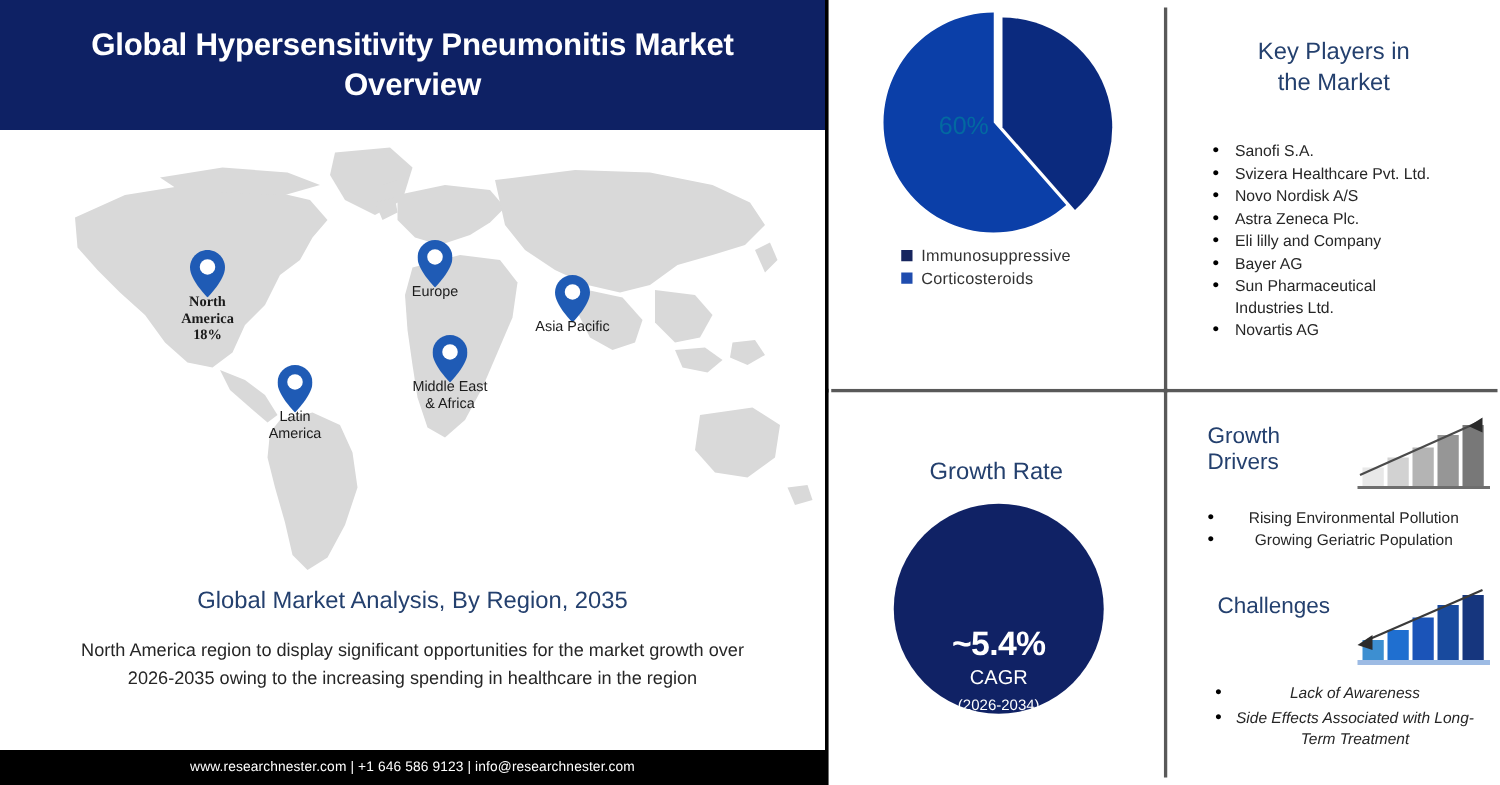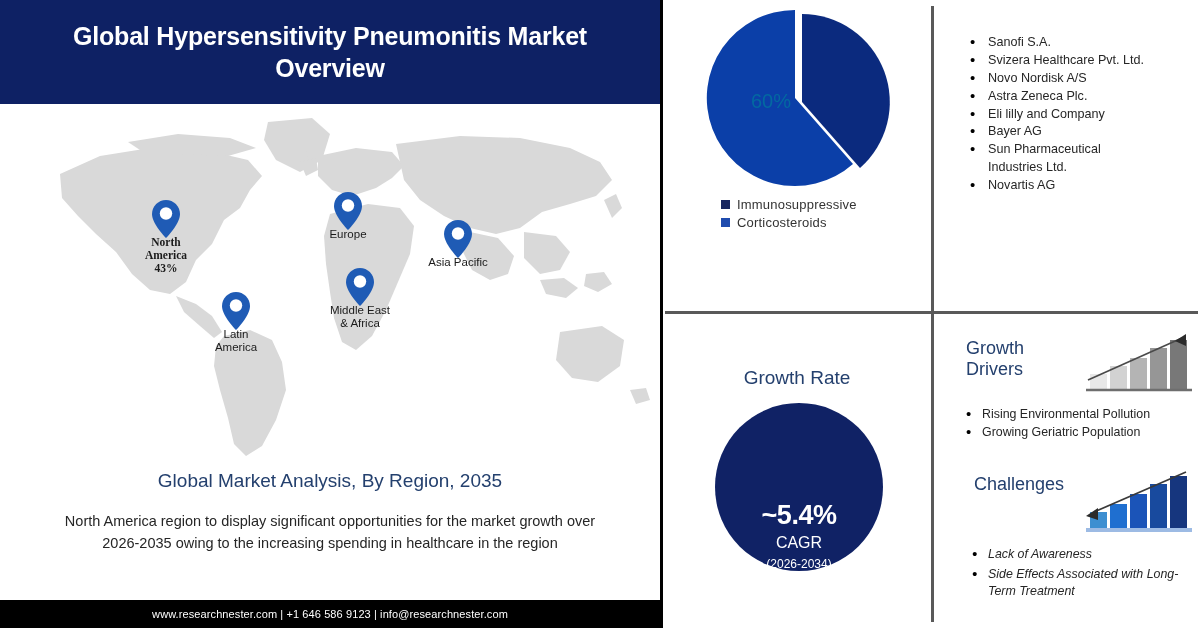--- a/index.html
+++ b/index.html
@@ -167,21 +167,21 @@
   .gc-cagr { font-size: 16px; margin-top: 3px; }
   .gc-years { font-size: 12px; margin-top: 5px; }
 
   
   .dc-head {
     position: absolute;
     color: #24406E;
     font-size: 18px;
     line-height: 1.18;
   }
-  .dc-list { position: absolute; list-style: none; }
+  .dc-list { position: absolute; list-style: none; text-align: center; }
   .dc-list li {
     position: relative;
     font-size: 12.4px;
     color: #262626;
     line-height: 1.42;
     padding-left: 18px;
   }
   .dc-list li::before {
     content: "\2022";
     position: absolute; left: 2px; top: -3px;
@@ -235,21 +235,21 @@
       </svg>
 
       <div class="pin" style="left:152px; top:96px;font-family:Liberation Serif, serif;">
         <svg width="28" height="38" viewBox="0 0 28 38">
           <path d="M14,0 C6.3,0 0,6.3 0,14 C0,24 14,38 14,38 C14,38 28,24 28,14 C28,6.3 21.7,0 14,0 Z" fill="#1F5BB5"></path>
           <circle cx="14" cy="13.5" r="6.2" fill="#ffffff"></circle>
         </svg>
         <div class="pin-label bold">
           <div>North</div>
           <div>America</div>
-          <div>43%</div>
+          <div>18%</div>
         </div>
       </div>
 
       <div class="pin" style="left:334px; top:88px;">
         <svg width="28" height="38" viewBox="0 0 28 38">
           <path d="M14,0 C6.3,0 0,6.3 0,14 C0,24 14,38 14,38 C14,38 28,24 28,14 C28,6.3 21.7,0 14,0 Z" fill="#1F5BB5"></path>
           <circle cx="14" cy="13.5" r="6.2" fill="#ffffff"></circle>
         </svg>
         <div class="pin-label">
           <div>Europe</div>
@@ -320,20 +320,24 @@
           <span class="legend-text">Immunosuppressive</span>
         </div>
         <div class="legend-row">
           <span class="legend-swatch" style="background:#1F4CAE;"></span>
           <span class="legend-text">Corticosteroids</span>
         </div>
       </div>
     </div>
 
     <div class="quad q-tr">
+      <div class="panel-title" style="margin-top:30px;">
+        <div>Key Players in</div>
+        <div>the Market</div>
+      </div>
       <ul class="players-list">
         <li>Sanofi S.A.</li>
         <li>Svizera Healthcare Pvt. Ltd.</li>
         <li>Novo Nordisk A/S</li>
         <li>Astra Zeneca Plc.</li>
         <li>Eli lilly and Company</li>
         <li>Bayer AG</li>
         <li style="width:180px;">Sun Pharmaceutical Industries Ltd.</li>
         <li>Novartis AG</li>
       </ul>

